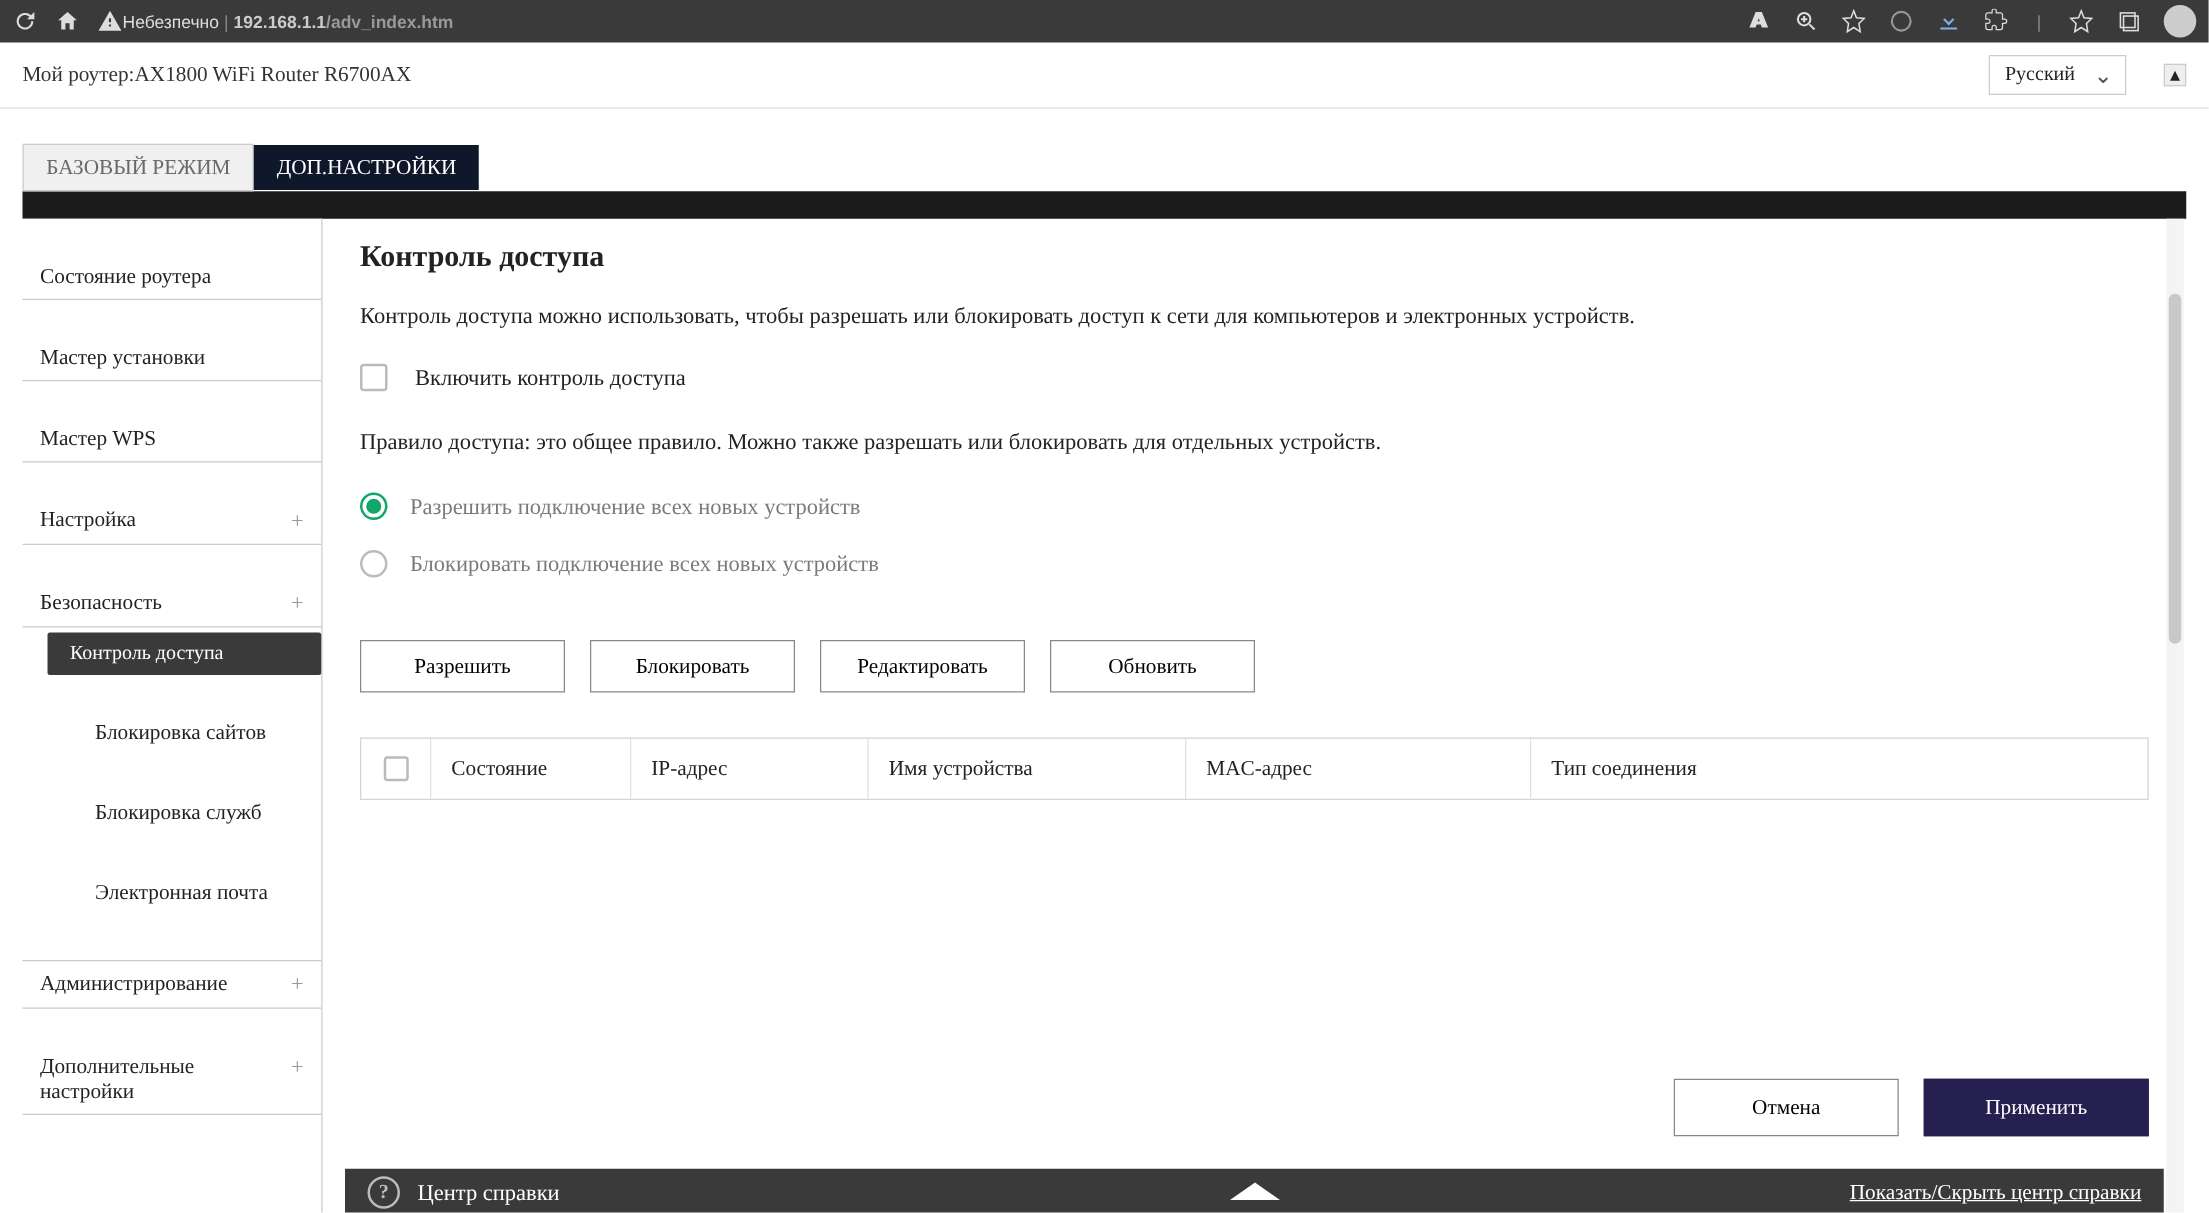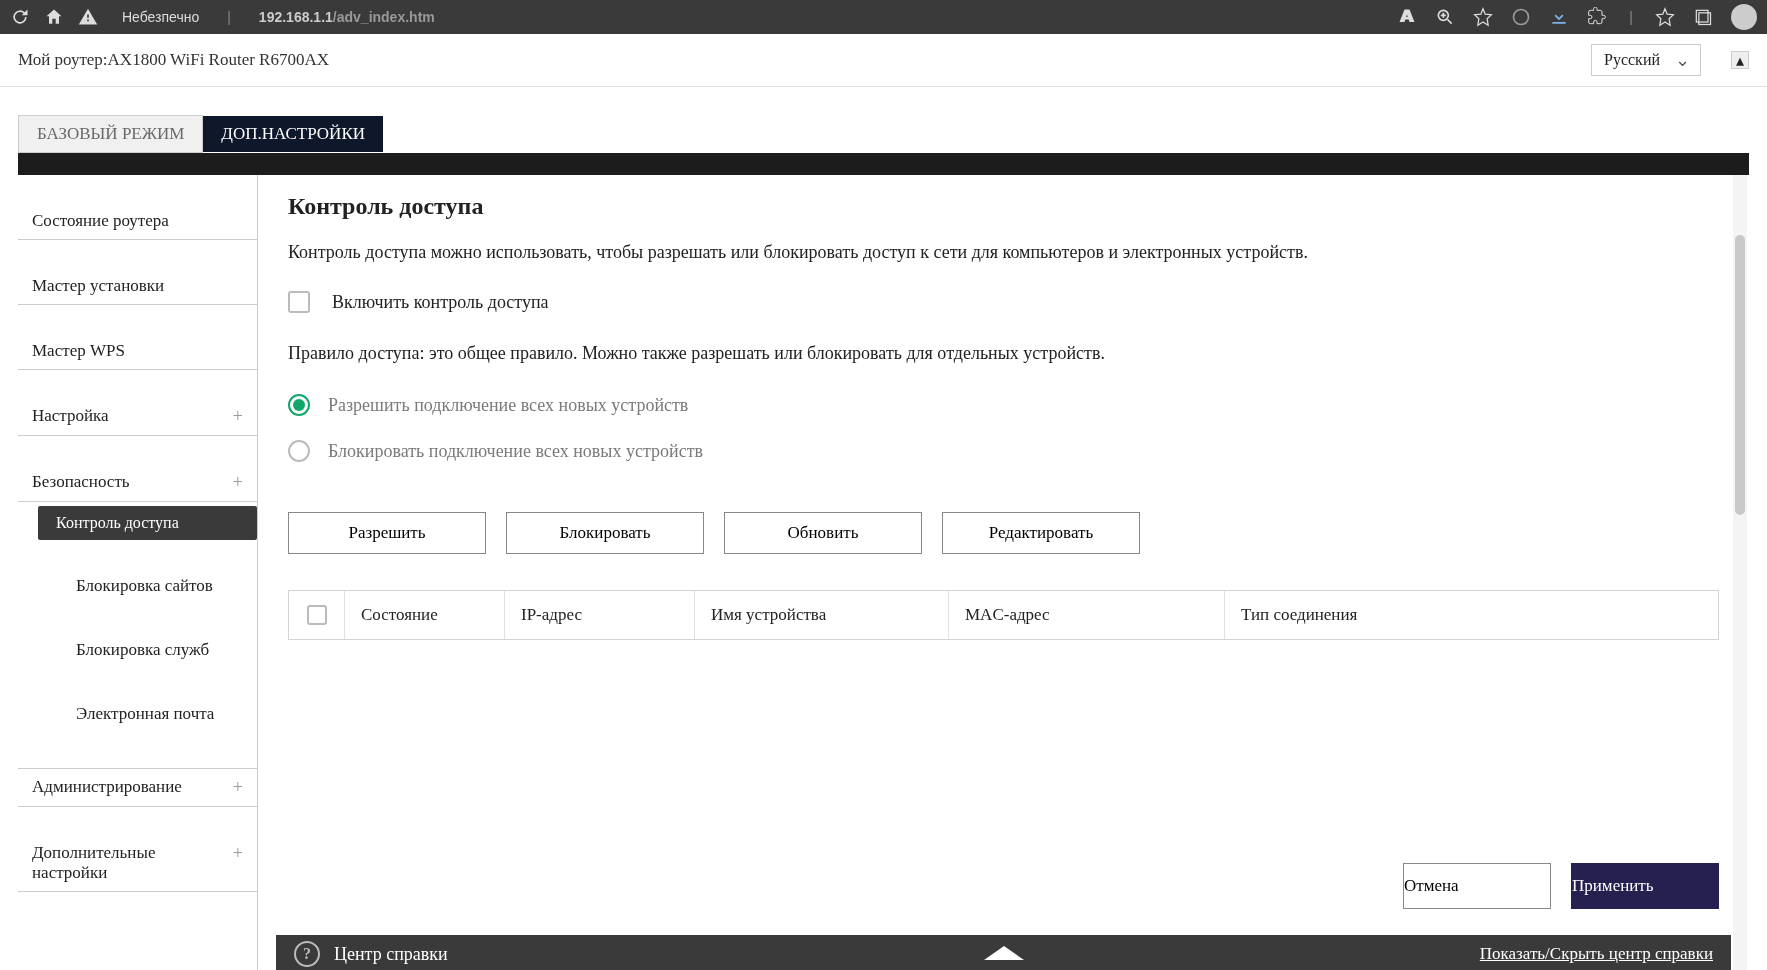--- a/index.html
+++ b/index.html
@@ -1,20 +1,20 @@
 <!DOCTYPE html>
 <html><head>
 <meta charset="utf-8">
 <style>
 * { margin: 0; padding: 0; box-sizing: border-box; }
 body { font-family: Georgia, 'Times New Roman', serif; background: #fff; color: #222; width: 1767px; height: 970px; overflow: hidden; }
 .browser-bar { background: #3a3a3a; height: 34px; display: flex; align-items: center; padding: 0 10px; gap: 14px; color: #ddd; font-family: Arial, sans-serif; font-size: 14px; }
 .browser-bar .icon { width: 20px; height: 20px; fill: #ddd; cursor: pointer; }
 .browser-bar .sep { color: #888; margin: 0 4px; }
-.browser-bar .addr-sec { display: flex; align-items: center; gap: 24px; }
+.browser-bar .addr-sec { display: flex; align-items: center; gap: 0; }
 .browser-bar .addr { color: #ccc; font-weight: bold; }
 .browser-bar .addr .path { color: #999; }
 .browser-bar .right { margin-left: auto; display: flex; align-items: center; gap: 18px; }
 .browser-bar .avatar { width: 26px; height: 26px; background: #ccc; border-radius: 50%; }
 .browser-bar .warn-icon { fill: #ddd; }
 
 .page-top { display: flex; align-items: center; padding: 10px 18px 10px 18px; border-bottom: 1px solid #e0e0e0; }
 .router-label { font-size: 17px; color: #333; }
 .router-label .name { }
 .lang-select { margin-left: auto; margin-right: 30px; border: 1px solid #ccc; padding: 6px 40px 6px 12px; font-size: 16px; font-family: Georgia, serif; position: relative; background:#fff;}
@@ -42,32 +42,32 @@
 .checkbox-row { display: flex; align-items: center; gap: 22px; margin-bottom: 30px; }
 .chk { width: 22px; height: 22px; border: 2px solid #bbb; border-radius: 3px; background:#fff; cursor:pointer;}
 .checkbox-row .lbl { font-size: 18px; }
 .rule-desc { font-size: 18px; margin-bottom: 30px; }
 .radio-row { display: flex; align-items: center; gap: 18px; margin-bottom: 24px; }
 .radio { width: 22px; height: 22px; border: 2px solid #bbb; border-radius: 50%; display: inline-flex; align-items:center; justify-content:center; cursor:pointer;}
 .radio.on { border-color: #12a66a; }
 .radio.on::after { content:""; width:12px; height:12px; background:#12a66a; border-radius:50%;}
 .radio-row .rlbl { font-size: 18px; color: #7a7a7a; }
 .btn-row { display: flex; gap: 20px; margin-top: 50px; margin-bottom: 36px; }
-.btn { width: 198px; padding: 10px 0; text-align: center; border: 1px solid #888; background: #fff; font-size: 17px; font-family: Georgia, serif; cursor:pointer;}
+.btn { width: 164px; padding: 10px 0; text-align: center; border: 1px solid #888; background: #fff; font-size: 17px; font-family: Georgia, serif; cursor:pointer;}
 .table-head { display: flex; border: 1px solid #d4d4d4; background:#fff; }
 .th { padding: 14px 16px; font-size: 17px; border-right: 1px solid #e0e0e0; }
 .th:last-child{ border-right:none;}
 .th-chk { width: 56px; display:flex; align-items:center; justify-content:center; }
 .th1 { width: 160px; } .th2 { width: 254px; } .th3 { width: 190px; } .th4 { width: 276px; } .th5 { flex:1; }
 
 .content-scrollbar { position:absolute; right:2px; top:0; bottom:0; width:14px; background:#f4f4f4; }
 .content-scrollbar .thumb { position:absolute; left:2px; right:2px; top:60px; height:280px; background:#c8c8c8; border-radius:5px;}
 
 .footer-row { display:flex; justify-content:flex-end; gap:20px; padding: 26px 30px; }
-.btn2 { width: 148px; padding: 12px 0; text-align:left; font-size:17px; font-family:Georgia, serif; cursor:pointer; border:1px solid #888; background:#fff;}
+.btn2 { width: 180px; padding: 12px 0; text-align:center; font-size:17px; font-family:Georgia, serif; cursor:pointer; border:1px solid #888; background:#fff;}
 .btn2.primary { background:#262050; color:#fff; border-color:#262050;}
 
 .help-bar { background:#3a3a3a; color:#fff; display:flex; align-items:center; padding: 6px 18px; font-size:18px; position:relative; margin:0 18px;}
 .help-bar .qicon { width:26px; height:26px; border:2px solid #bbb; border-radius:50%; color:#bbb; display:flex; align-items:center; justify-content:center; font-size:16px; margin-right:14px; font-weight:bold;}
 .help-bar .chevron { position:absolute; left:50%; transform:translateX(-50%); }
 .help-bar .chevron svg{ fill:#fff; }
 .help-bar .toggle { margin-left:auto; text-decoration:underline; cursor:pointer; font-size:17px;}
 </style>
 </head>
 <body>
@@ -188,22 +188,22 @@
         <div class="radio on"></div>
         <span class="rlbl">Разрешить подключение всех новых устройств</span>
       </div>
       <div class="radio-row">
         <div class="radio"></div>
         <span class="rlbl">Блокировать подключение всех новых устройств</span>
       </div>
       <div class="btn-row">
         <button class="btn">Разрешить</button>
         <button class="btn">Блокировать</button>
+        <button class="btn">Редактировать</button>
         <button class="btn">Обновить</button>
-        <button class="btn">Редактировать</button>
       </div>
       <div class="table-head">
         <div class="th th-chk">
             <div class="chk" style="width:20px;height:20px"></div>
           </div>
         <div class="th th1">Состояние</div>
         <div class="th th3">IP-адрес</div>
         <div class="th th2">Имя устройства</div>
         <div class="th th4">MAC-адрес</div>
         <div class="th th5">Тип соединения</div>

